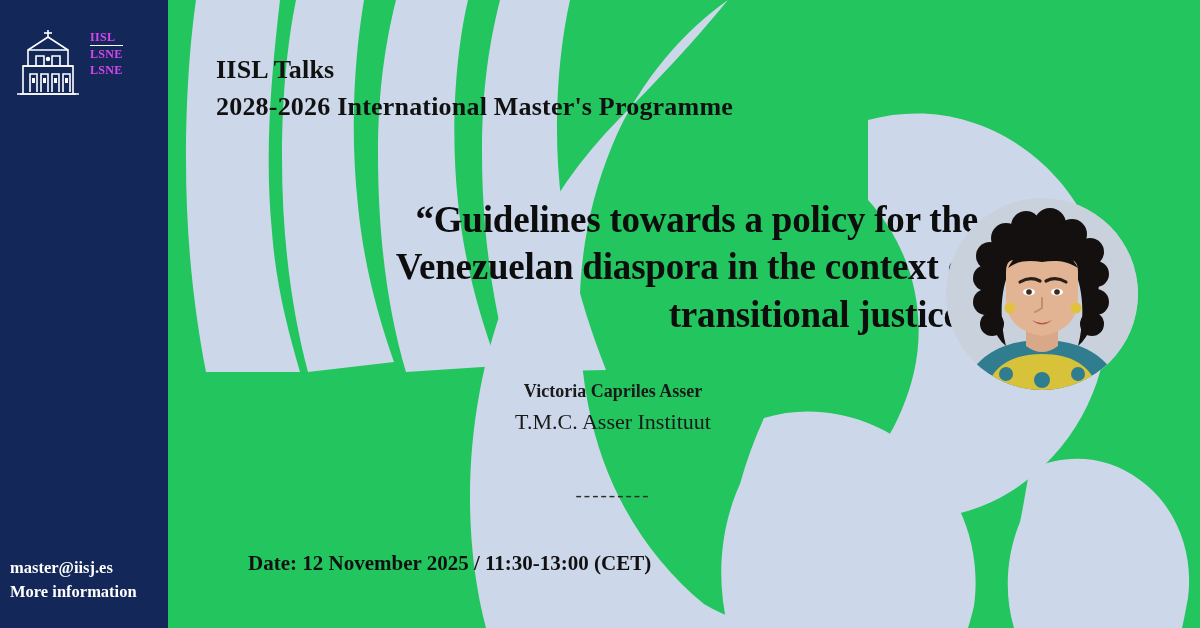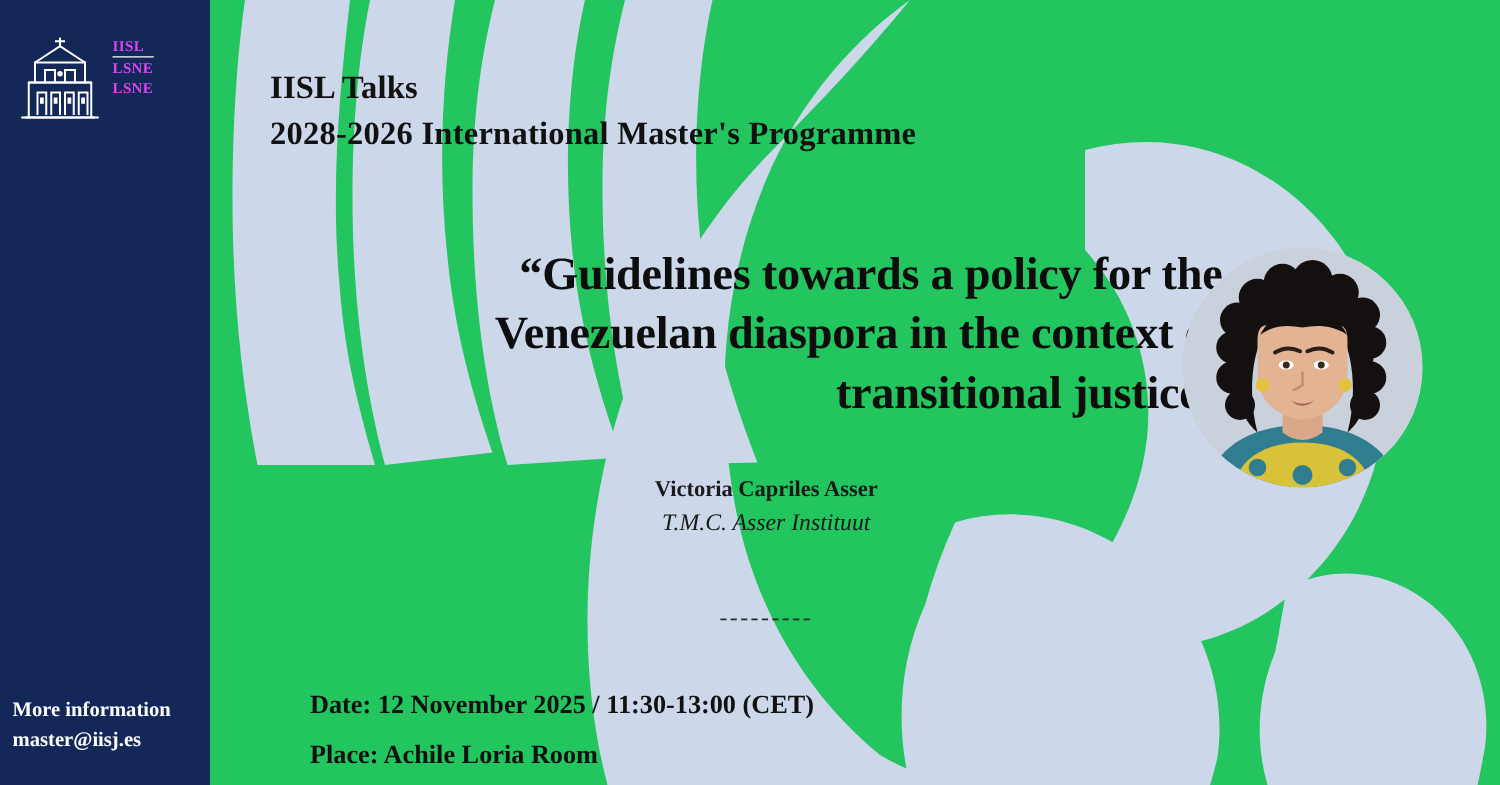--- a/index.html
+++ b/index.html
@@ -120,23 +120,22 @@
     color: #1a1a1a;
     font-family: "Liberation Serif", serif;
   }
   .speaker-name {
     font-weight: bold;
     font-size: 18px;
     line-height: 1.5;
   }
   .speaker-affil {
     font-weight: normal;
-    font-size: 19px;
+    font-size: 22px;
     line-height: 1.5;
-    font-style: italic;
   }
 
   .divider {
     position: absolute;
     top: 484px;
     left: 80px;
     width: 730px;
     text-align: center;
     color: #2b2b2b;
     font-family: "Liberation Serif", serif;
@@ -207,22 +206,22 @@
         </svg>
       </span>
       <span class="logo-text">
         <span>IISL</span>
         <span class="underlined">LSNE</span>
         <span>LSNE</span>
       </span>
     </div>
 
     <div class="sidebar-footer">
+      <span class="line">master@iisj.es</span>
       <span class="line">More information</span>
-      <span class="line">master@iisj.es</span>
     </div>
   </aside>
 
   <section class="main">
 
     <svg class="bg-art" viewBox="0 0 1032 628" preserveAspectRatio="none" aria-hidden="true">
       <g fill="#ccd7ea">
         <path d="M112 0 C104 70 96 150 104 232 C108 286 120 330 132 372 L38 372 C26 310 18 240 18 160 C18 96 22 42 28 0 Z"></path>
         <path d="M196 0 C186 60 182 132 190 206 C196 266 210 316 226 362 L140 372 C124 312 114 240 114 158 C114 92 120 40 128 0 Z"></path>
         <path d="M300 0 C288 52 282 126 290 202 C296 262 312 318 330 366 L238 372 C220 312 210 238 210 154 C210 88 218 40 228 0 Z"></path>
@@ -245,21 +244,20 @@
 
       <div class="speaker">
         <div class="speaker-name">Victoria Capriles Asser</div>
         <div class="speaker-affil">T.M.C. Asser Instituut</div>
       </div>
 
       <div class="divider">---------</div>
 
       <div class="details">
         <span class="line">Date: 12 November 2025 / 11:30-13:00 (CET)</span>
-        <span class="line">Place: Achile Loria Room</span>
       </div>
 
     </div>
 
     <div class="portrait">
       <svg viewBox="0 0 192 192" aria-hidden="true">
         <defs>
           <clipPath id="circ">
               <circle cx="96" cy="96" r="96"></circle>
             </clipPath>

